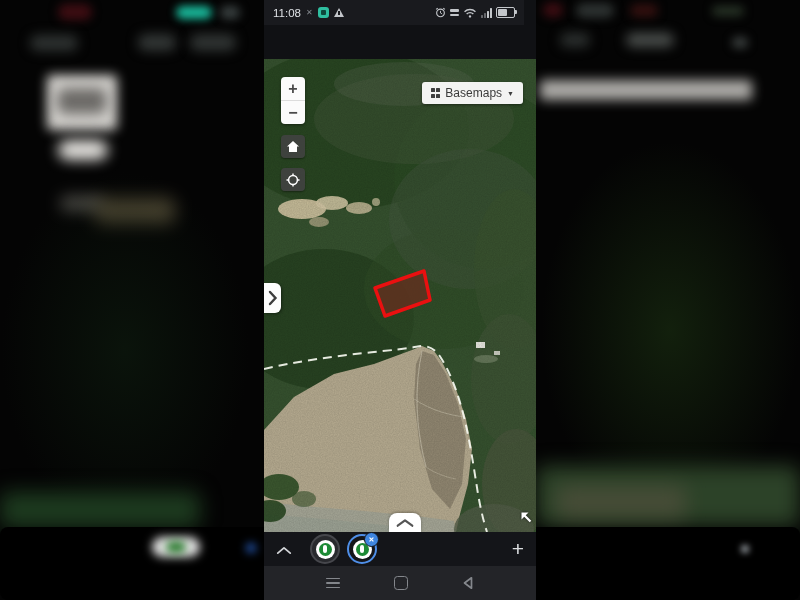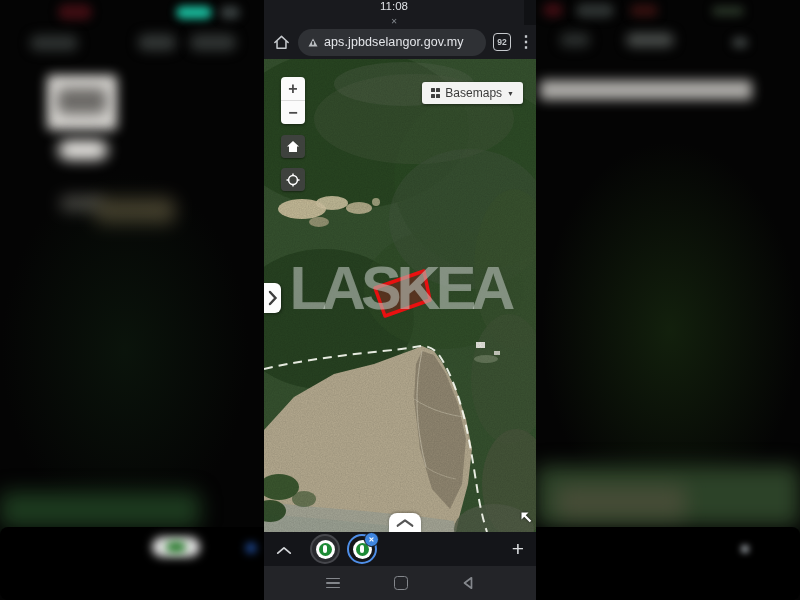--- a/index.html
+++ b/index.html
@@ -7,21 +7,21 @@
        font-family:"Liberation Sans",sans-serif;-webkit-font-smoothing:antialiased;}
 
   
   .bg-blob{position:absolute;border-radius:8px;pointer-events:none;}
 
   
   .phone{position:absolute;left:264px;top:0;width:272px;height:600px;background:#101114;z-index:5;}
 
   .status-bar{position:absolute;top:0;left:0;right:12px;height:25px;background:#191a1e;
               display:flex;align-items:center;padding:0 9px;box-sizing:border-box;
-              color:#dde0e4;font-size:11.5px;gap:5px;flex-direction:column;}
+              color:#dde0e4;font-size:11.5px;gap:5px;}
   .sb-right{margin-left:auto;display:flex;align-items:center;gap:4px;}
   .sb-mini{font-size:8px;color:#9aa0a6;opacity:.8;}
   .teal-app{width:11px;height:11px;border-radius:3px;background:#2fbfa0;position:relative;}
   .teal-app::after{content:"";position:absolute;left:3px;top:3px;width:5px;height:5px;background:#0d4a3d;border-radius:1px;}
   .tri{width:0;height:0;border-left:5.5px solid transparent;border-right:5.5px solid transparent;
        border-bottom:9px solid #c3c6ca;position:relative;}
   .tri i{position:absolute;left:-1px;top:3px;width:2px;height:4px;background:#191a1e;display:block;}
   .speed{display:flex;flex-direction:column;gap:2px;}
   .speed b{display:block;width:9px;height:2.5px;background:#c3c6ca;border-radius:1px;}
   .bars{display:flex;align-items:flex-end;gap:1px;height:10px;}
@@ -168,35 +168,20 @@
       <span class="bars">
         <b style="height:3px;opacity:.45;"></b>
           <b style="height:5px;opacity:.45;"></b>
         <b style="height:7px;"></b>
           <b style="height:9.5px;"></b>
       </span>
       <span class="batt"></span>
     </span>
   </div>
 
-  <div class="url-bar">
-    <svg width="19" height="19" viewBox="0 0 20 20">
-      <path d="M3 10 L10 3.5 L17 10 M5.3 8.2 V16 H14.7 V8.2" fill="none" stroke="#c6c9cd" stroke-width="1.6" stroke-linecap="round" stroke-linejoin="round"></path>
-    </svg>
-    <div class="omnibox">
-      <span class="tri omni-tri" style="border-bottom-color:#b9bcc0;">
-          <i style="background:#2f3135;"></i>
-        </span>
-      <span class="url-text">aps.jpbdselangor.gov.my</span>
-    </div>
-    <div class="tab-btn">
-      <span>92</span>
-    </div>
-    <div class="menu-btn">⋮</div>
-  </div>
 
   <div class="map">
     <svg class="base" width="272" height="473" viewBox="0 0 272 473">
       <defs>
         <filter id="speckle" x="0" y="0" width="100%" height="100%">
           <feTurbulence type="fractalNoise" baseFrequency="0.85" numOctaves="2"></feTurbulence>
           <feColorMatrix type="matrix" values="0 0 0 0 0  0 0 0 0 0  0 0 0 0 0  0 0 0 0.5 0"></feColorMatrix>
         </filter>
       </defs>
       <rect width="272" height="473" fill="#36522f"></rect>
@@ -234,21 +219,20 @@
       <rect x="230" y="292" width="6" height="4" fill="#dcdcd2" opacity=".9"></rect>
       <ellipse cx="222" cy="300" rx="12" ry="4" fill="#8e9b7f" opacity=".5"></ellipse>
 
       <rect width="272" height="473" filter="url(#speckle)" opacity=".3"></rect>
 
       <path d="M0,310 C30,303 70,297 110,293 S150,288 158,287 C166,287 172,291 177,299 C186,313 194,334 200,358 C206,382 210,410 214,435 C217,452 220,464 223,473" fill="none" stroke="#f6f8f0" stroke-width="2" stroke-dasharray="9 6" opacity=".92"></path>
 
       <polygon points="111,229 160,212 166,241 121,257" fill="#63301f" fill-opacity=".8" stroke="#ea1010" stroke-width="3.5" stroke-linejoin="round"></polygon>
     </svg>
 
-    <div class="watermark">LASKEA</div>
 
     <div class="zoomctl">
       <div class="zb">+</div>
       <div class="zb">−</div>
     </div>
     <div class="sq-btn" style="top:76px;">
       <svg width="14" height="13" viewBox="0 0 14 13">
         <path d="M1 6.5 L7 1 L13 6.5 H11 V12 H3 V6.5 Z" fill="#fff"></path>
       </svg>
     </div>

